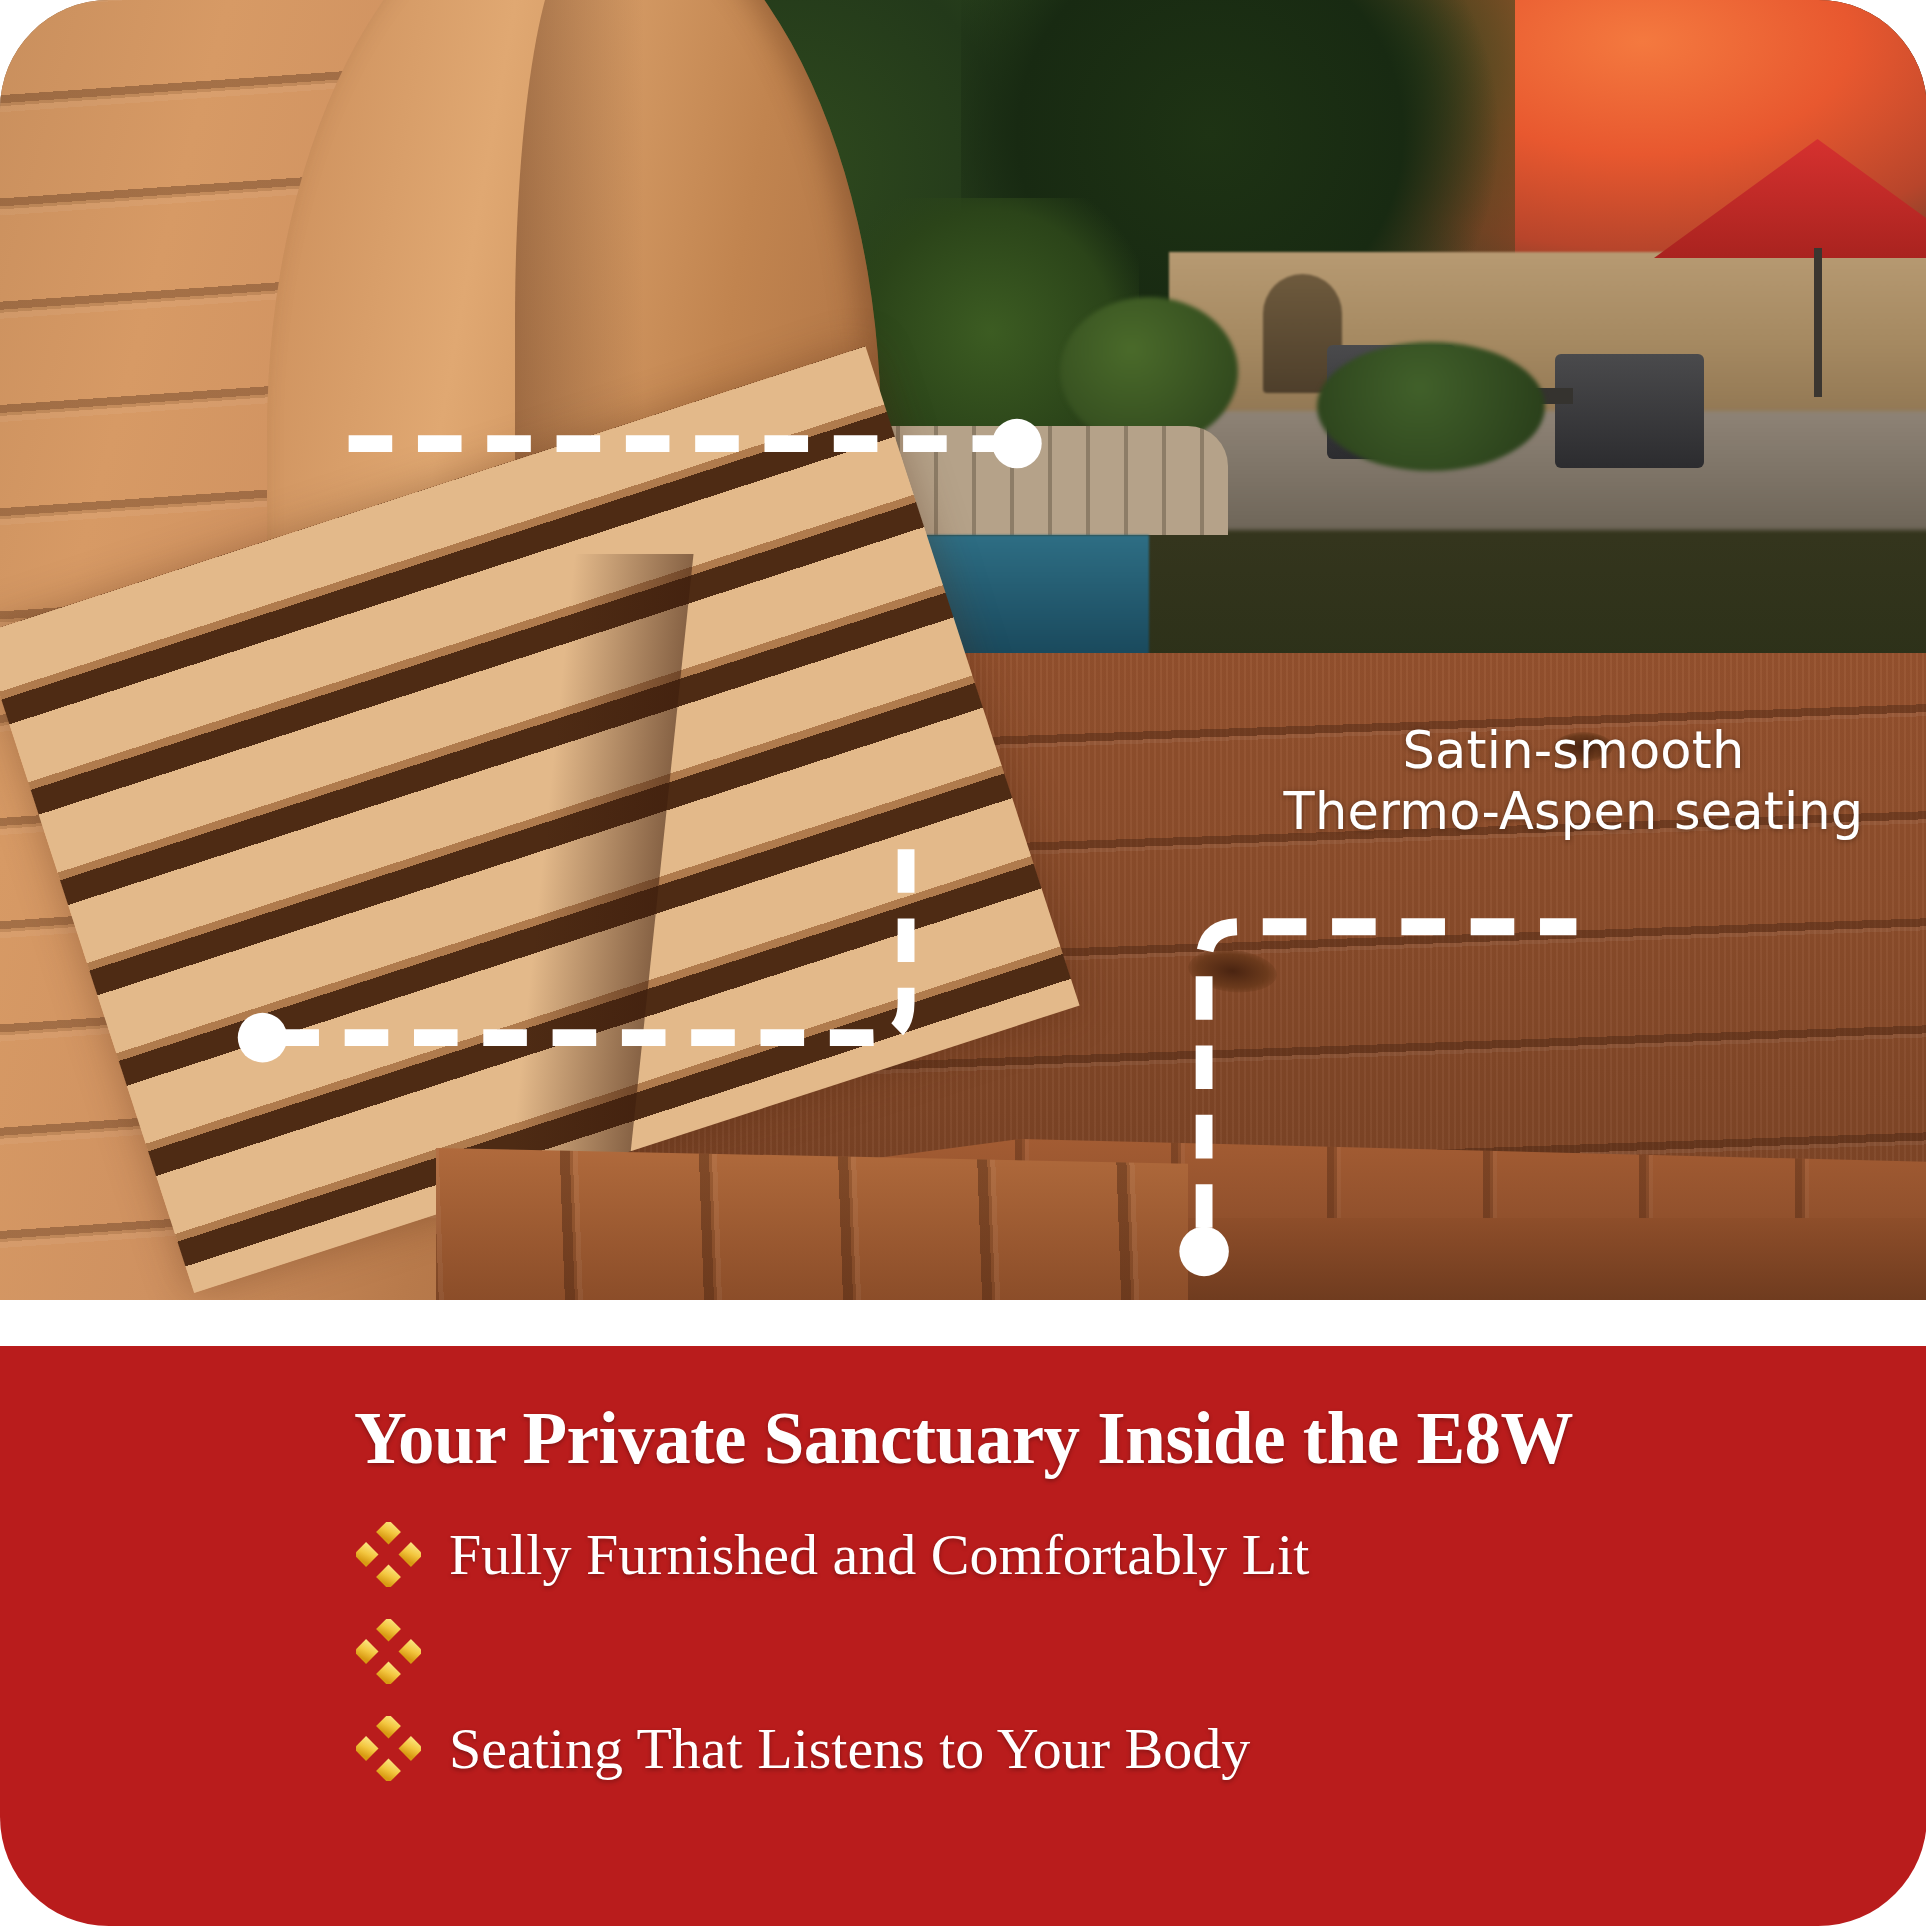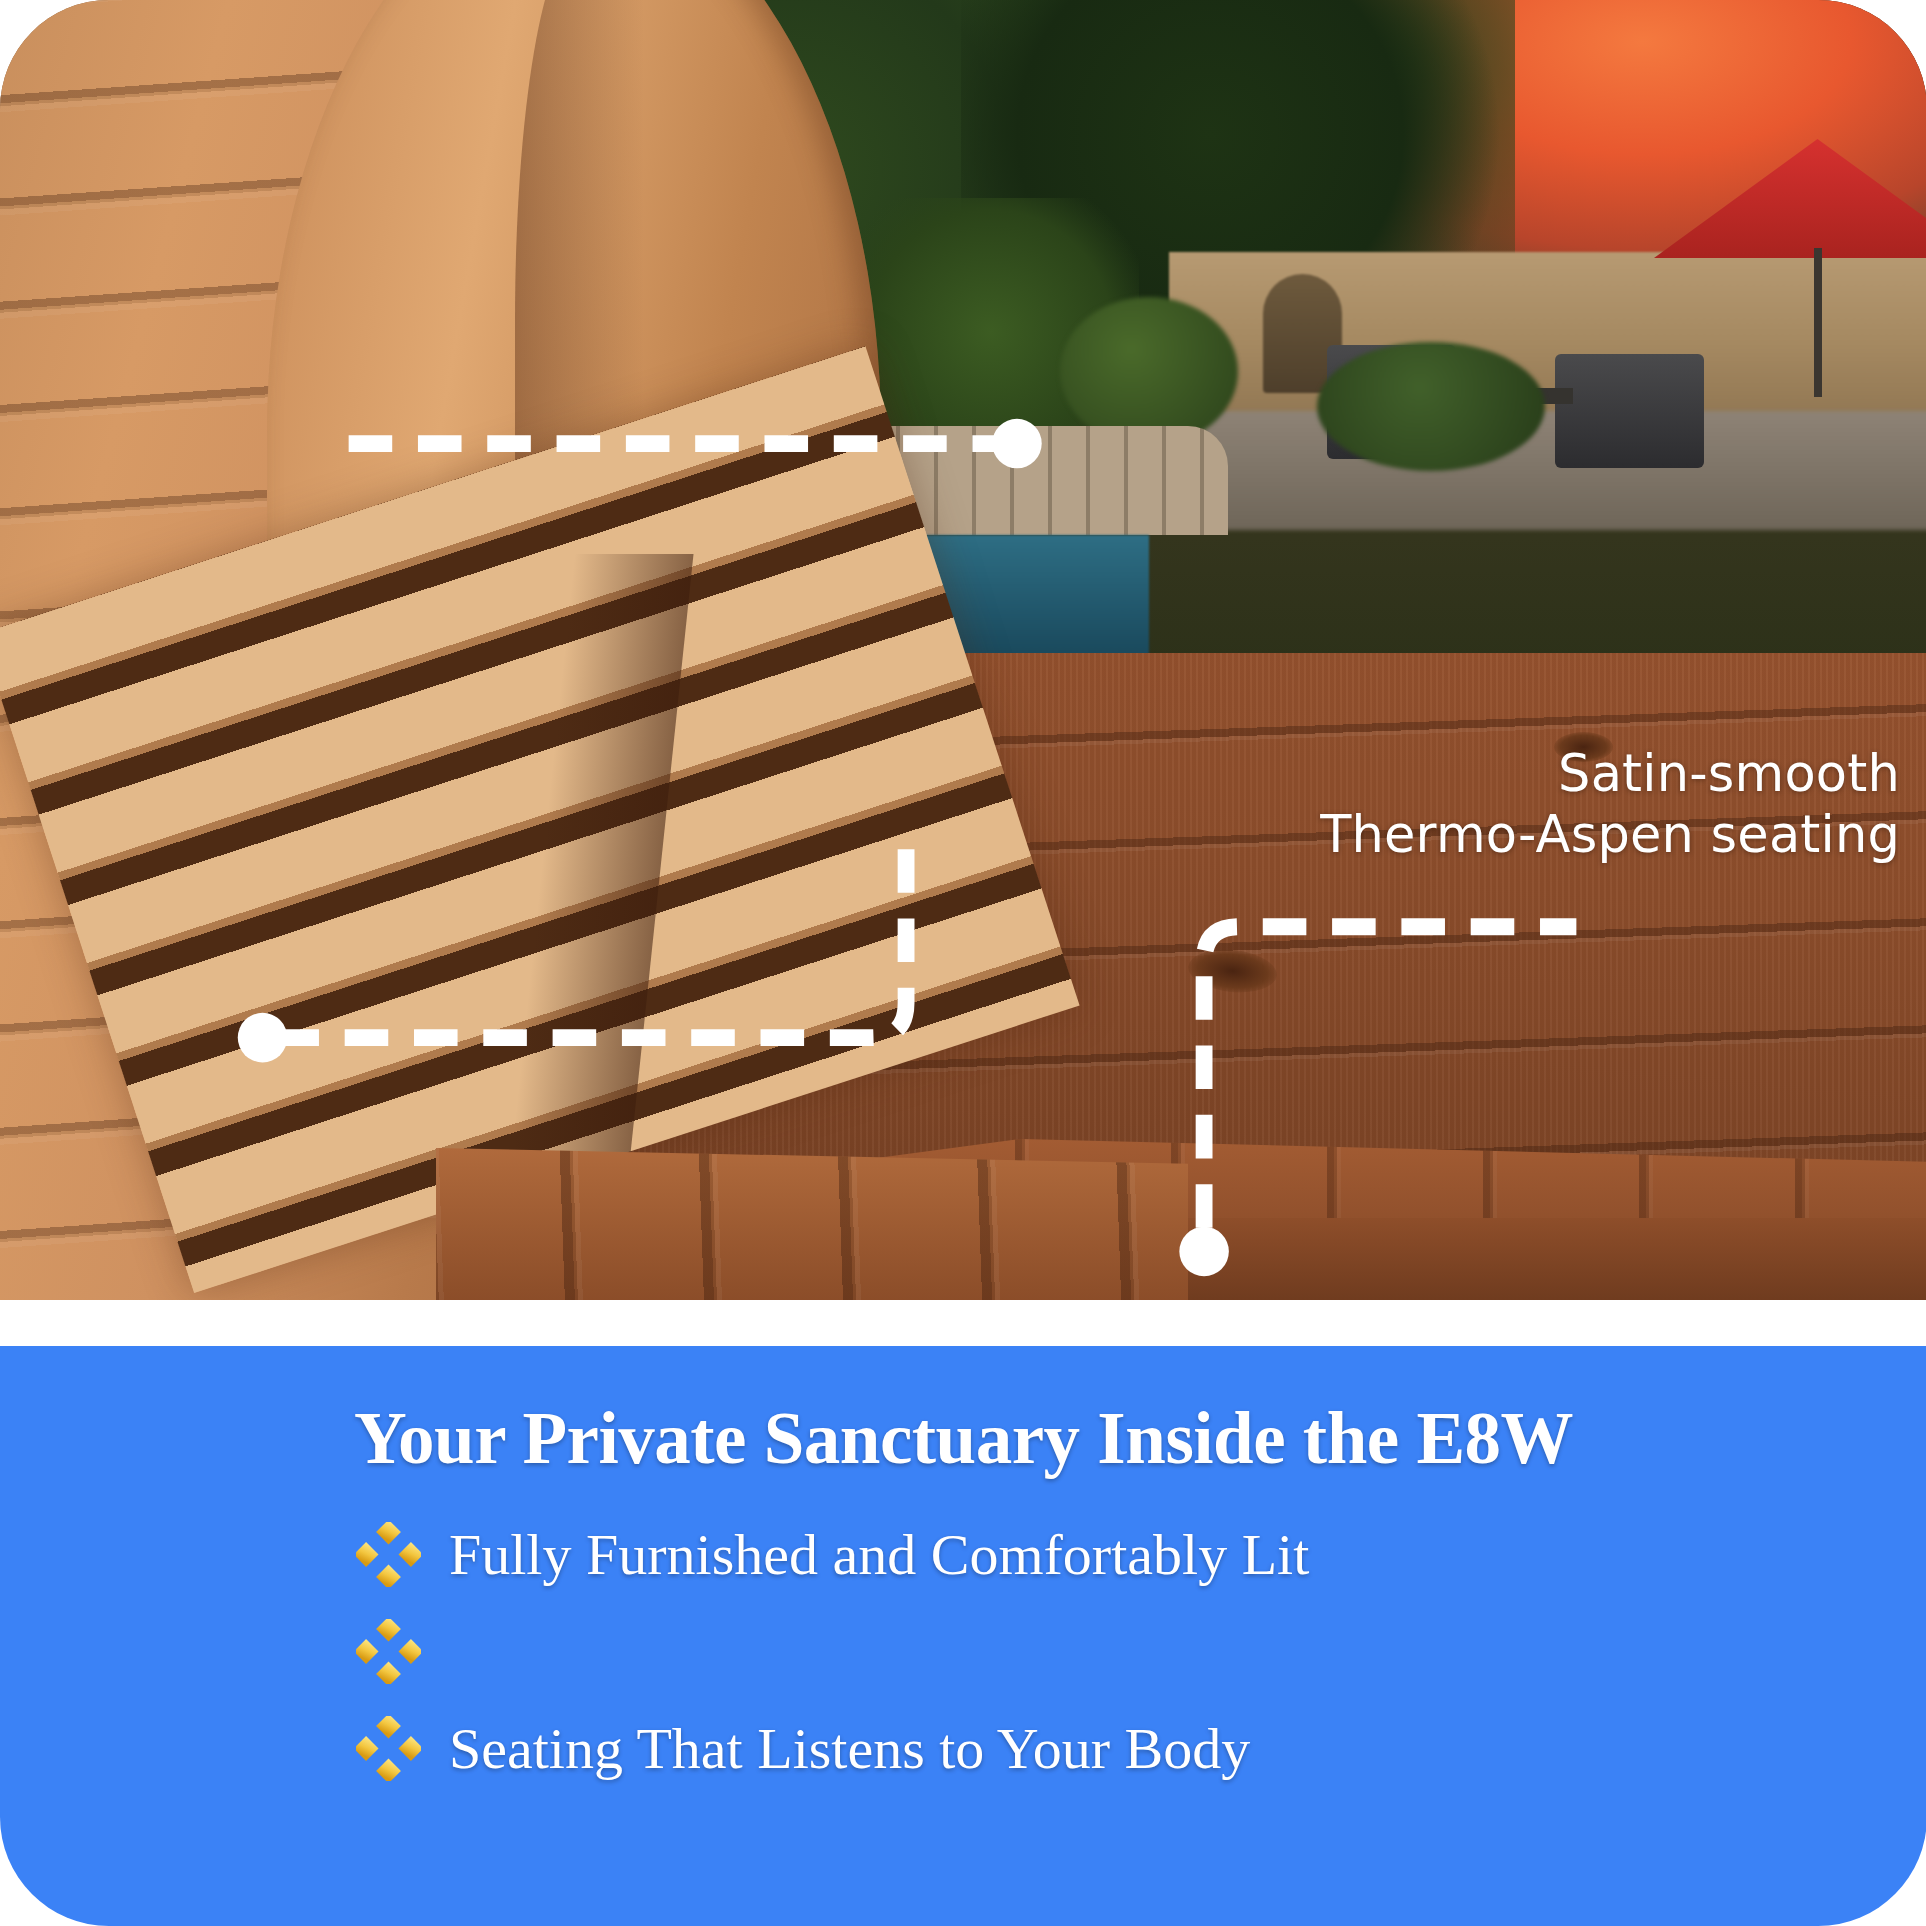--- a/index.html
+++ b/index.html
@@ -205,26 +205,26 @@
   .callout{
     position:absolute;color:#ffffff;
     font-family:"DejaVu Sans","Liberation Sans",sans-serif;
     font-weight:400;
     letter-spacing:0.2px;
     text-shadow:0 1px 5px rgba(40,18,6,.45);
     white-space:pre-line;
   }
   #callout-window{left:119px;top:186px;width:436px;font-size:51px;line-height:1.20;text-align:center;}
   #callout-backrest{left:634px;top:752px;width:574px;font-size:51px;line-height:1.20;text-align:center;}
-  #callout-seating{left:1247px;top:743px;width:653px;font-size:51px;line-height:1.20;text-align:right;}
+  #callout-seating{left:1247px;top:720px;width:653px;font-size:51px;line-height:1.20;text-align:center;}
 
   
   #panel{
     position:absolute;left:0;top:1346px;width:1927px;height:580px;
-    background:#3b82f6;
+    background:#b91c1c;
     border-radius:0 0 109px 109px;
     overflow:hidden;
   }
   #panel-title{
     margin:0;padding:51px 40px 0 40px;
     text-align:center;color:#ffffff;
     font-family:"Liberation Serif","DejaVu Serif",serif;
     font-weight:700;font-size:73px;letter-spacing:-0.5px;
     text-shadow:0 2px 4px rgba(0,0,0,.30);
   }

